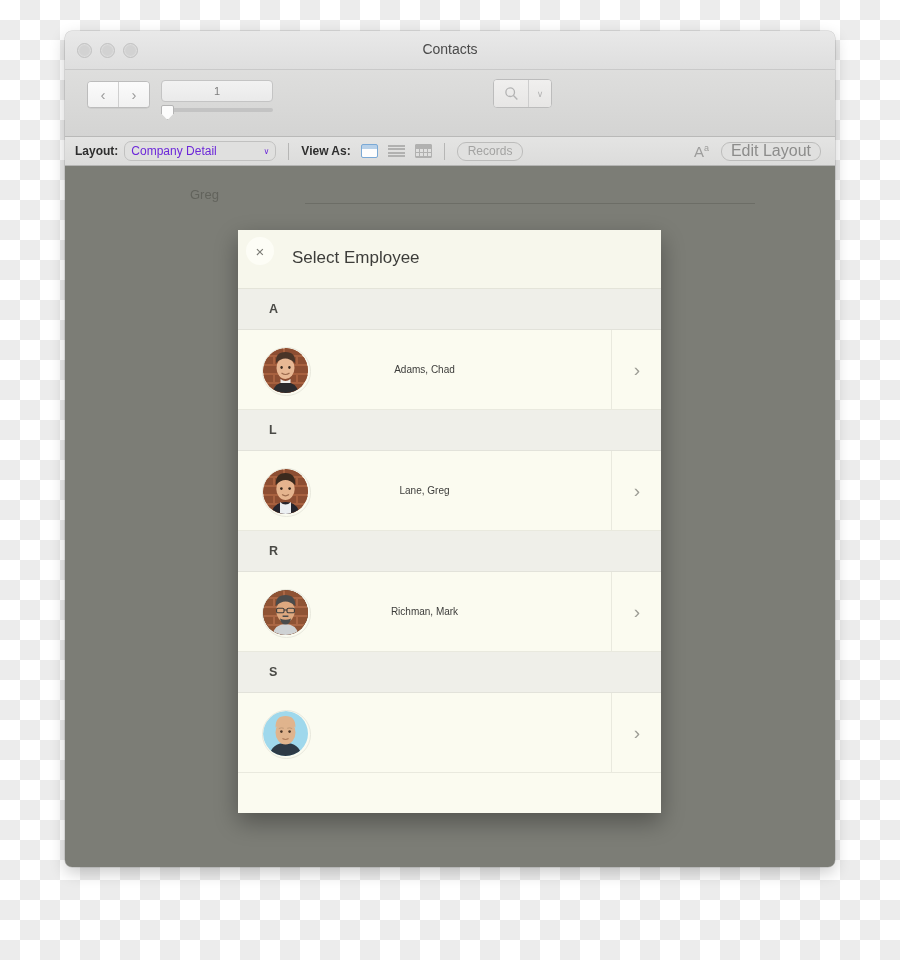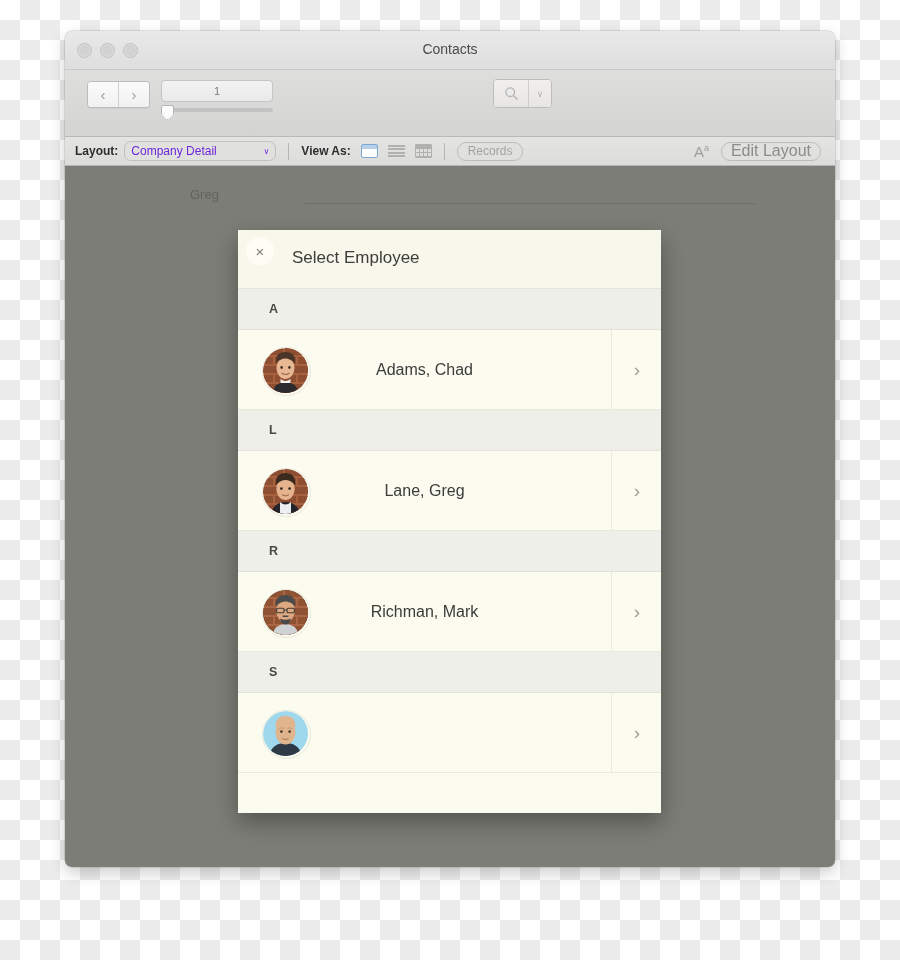--- a/index.html
+++ b/index.html
@@ -331,21 +331,21 @@
     left: 24px; top: 17px;
     width: 47px; height: 47px;
     border-radius: 50%;
     border: 1px solid #e8e8dd;
     overflow: hidden;
   }
   .row-name {
     position: absolute;
     left: 0; width: 373px;
     text-align: center;
-    font-size: 16px;
+    font-size: 10px;
     color: #3c3c3a;
   }
   .row-chevron {
     position: absolute;
     left: 373px; top: 0; bottom: 0;
     width: 50px;
     border-left: 1px solid #e9e9de;
     display: flex; align-items: center; justify-content: center;
     color: #9d9d95;
     font-size: 19px;

